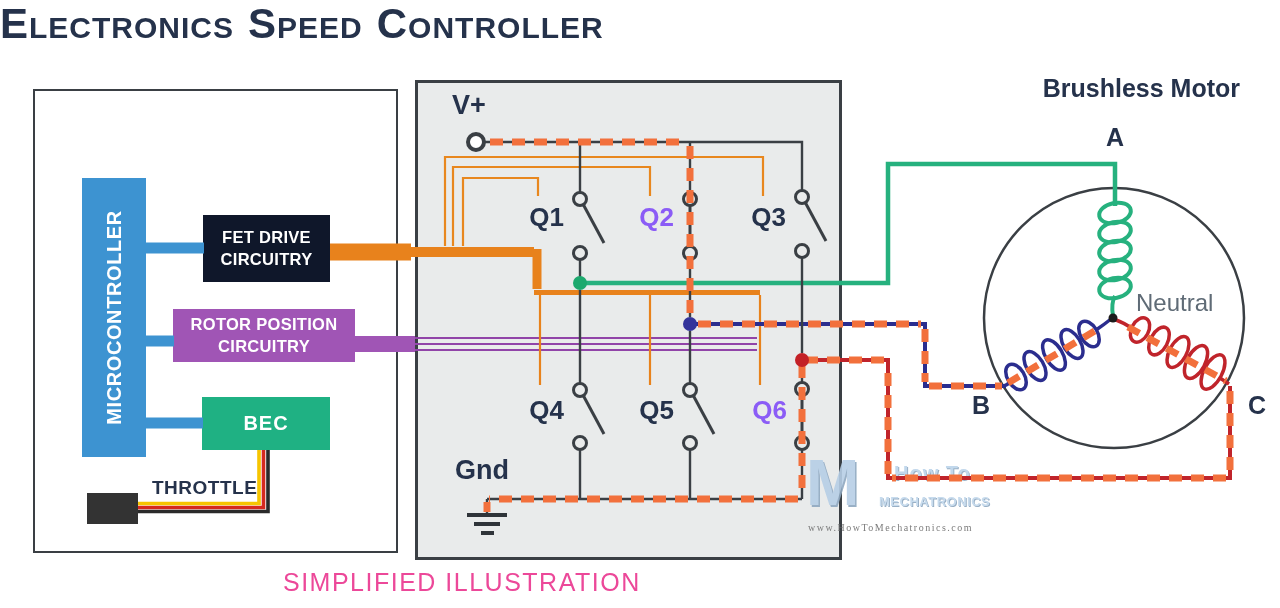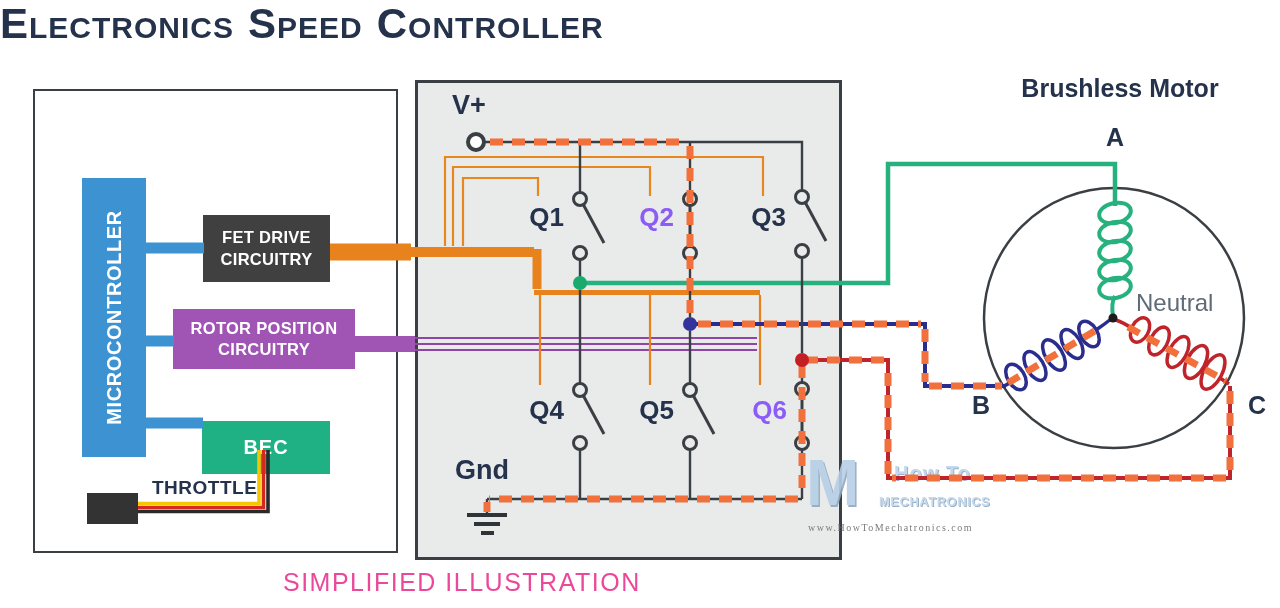--- a/index.html
+++ b/index.html
@@ -9,32 +9,32 @@
   
   .panel{position:absolute;box-sizing:border-box;}
   #left-panel{left:33px;top:89px;width:365px;height:464px;border:2.5px solid #3A3F44;background:#fff;z-index:1;}
   #esc-box{left:415px;top:80px;width:427px;height:480px;border:3px solid #3A3F44;background:#E9EBEB;z-index:1;}
 
   
   .block{position:absolute;z-index:2;display:flex;align-items:center;justify-content:center;
          color:#fff;font-weight:700;text-align:center;white-space:pre-line;box-sizing:border-box;}
   #mcu-box{left:82px;top:178px;width:64px;height:279px;background:#3D93D1;}
   #mcu-box span{transform:rotate(-90deg);white-space:nowrap;font-size:20px;letter-spacing:.6px;}
-  #fet-box{left:203px;top:215px;width:127px;height:67px;background:#404040;font-size:16.5px;line-height:1.3;letter-spacing:.3px;}
-  #rotor-box{left:173px;top:309px;width:182px;height:60px;background:#A055B5;font-size:16.5px;line-height:1.3;letter-spacing:.3px;}
-  #bec-box{left:202px;top:397px;width:128px;height:53px;background:#1FB183;font-size:20px;letter-spacing:1px;margin-top:24px;}
+  #fet-box{left:203px;top:215px;width:127px;height:67px;background:#0f172a;font-size:16.5px;line-height:1.3;letter-spacing:.3px;}
+  #rotor-box{left:173px;top:309px;width:182px;height:53px;background:#A055B5;font-size:16.5px;line-height:1.3;letter-spacing:.3px;}
+  #bec-box{left:202px;top:397px;width:128px;height:53px;background:#1FB183;font-size:20px;letter-spacing:1px;}
   #throttle-conn{left:87px;top:493px;width:51px;height:31px;background:#333;z-index:2;position:absolute;}
 
   
   .lbl{position:absolute;z-index:6;color:#25324B;font-weight:700;white-space:nowrap;}
   #main-title{left:153px;top:14px;display:flex;align-items:baseline;color:#25324B;letter-spacing:1px;}
   #main-title .big{font-size:42px;font-weight:700;}
   #main-title .small{font-size:30px;font-weight:700;}
   #main-title .gap{width:14px;}
-  #motor-title{left:1000px;top:74px;width:240px;font-size:25px;text-align:center;}
+  #motor-title{left:1000px;top:74px;width:240px;font-size:25px;text-align:right;}
   .term{font-size:27px;}
   #vplus-lbl{left:452px;top:90px;}
   #gnd-lbl{left:455px;top:455px;}
   .qlbl{font-size:26px;font-weight:800;width:50px;text-align:right;}
   .qlbl.active{color:#8b5cf6;}
   #q1{left:514px;top:202px;} #q2{left:624px;top:202px;} #q3{left:736px;top:202px;}
   #q4{left:514px;top:395px;} #q5{left:624px;top:395px;} #q6{left:737px;top:395px;}
   .phase{font-size:25px;width:30px;text-align:center;}
   #phase-a{left:1100px;top:123px;} #phase-b{left:966px;top:391px;} #phase-c{left:1242px;top:391px;}
   #neutral-lbl{left:1136px;top:289px;font-size:24px;font-weight:400;color:#5F6B76;}

